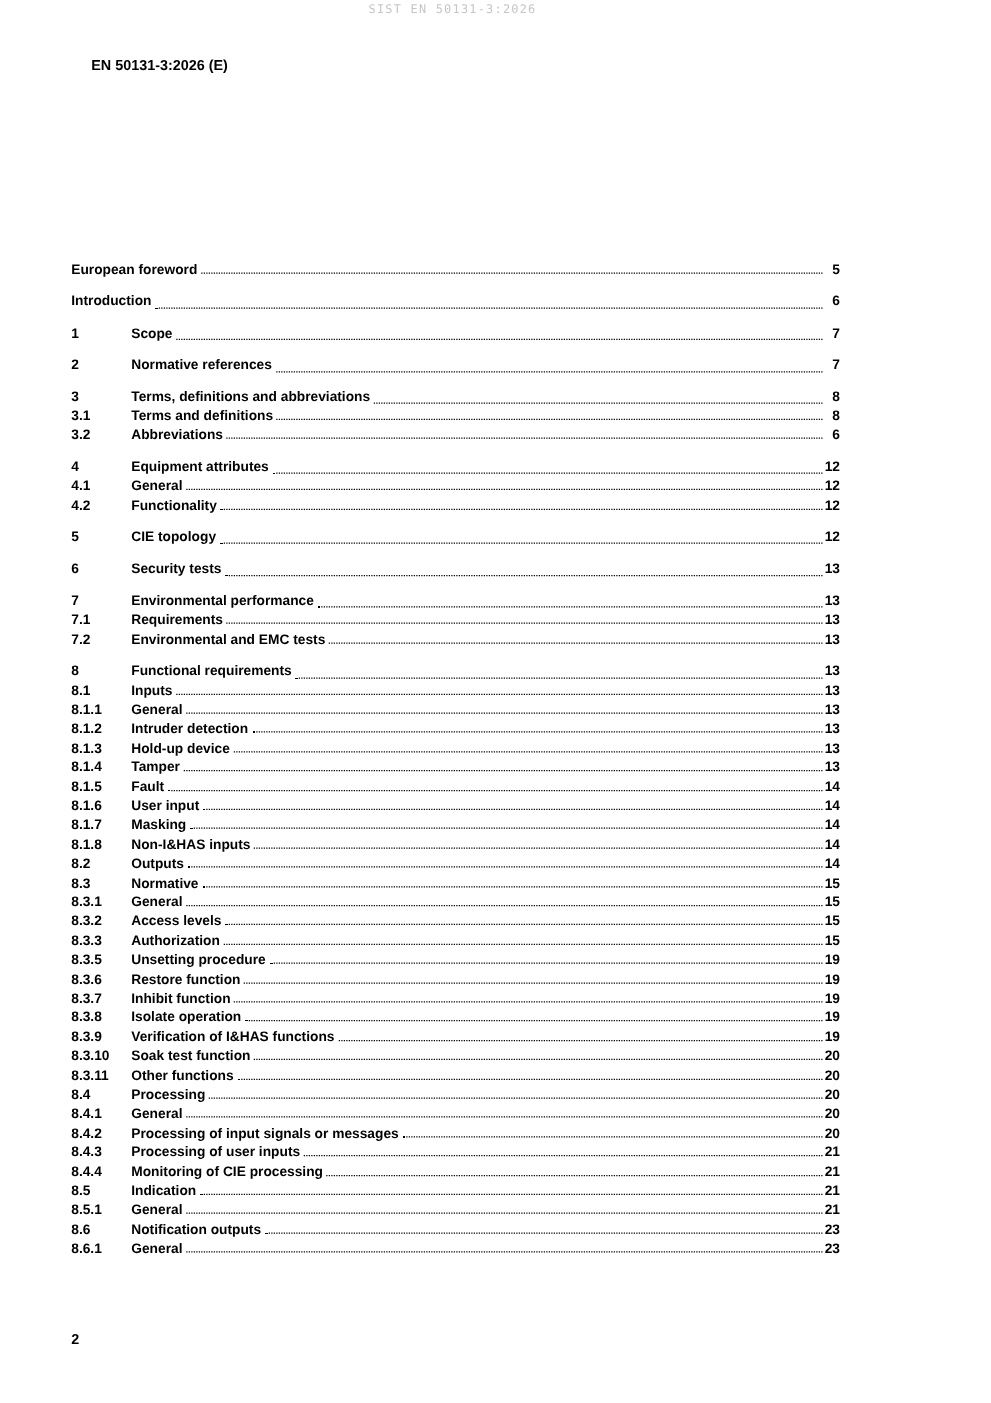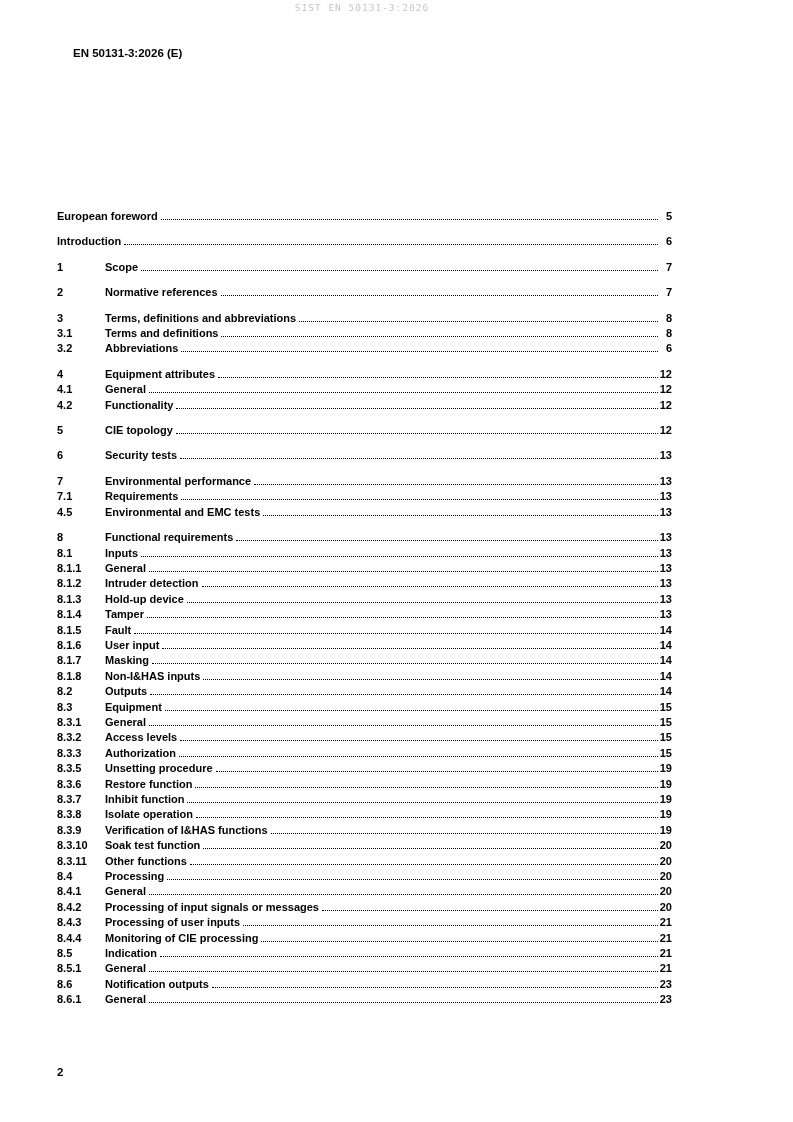--- a/index.html
+++ b/index.html
@@ -53,21 +53,21 @@
     width: 615px;
   }
   .toc-row {
     display: flex;
     align-items: baseline;
     font-size: 11px;
     font-weight: bold;
     line-height: 15.4px;
     white-space: nowrap;
   }
-  .toc-row.gap { margin-top: 10px; }
+  .toc-row.gap { margin-top: 10px; align-items: flex-end; }
   .toc-row .num {
     flex: none;
     width: 48px;
   }
   .toc-row .title {
     flex: none;
   }
   .toc-row .leader {
     flex: 1 1 auto;
     min-width: 12px;
@@ -190,21 +190,21 @@
   </div>
 
   <div class="toc-row">
     <span class="num">7.1</span>
     <span class="title">Requirements</span>
     <span class="leader"></span>
     <span class="pagenum">13</span>
   </div>
 
   <div class="toc-row">
-    <span class="num">4.5</span>
+    <span class="num">7.2</span>
     <span class="title">Environmental and EMC tests</span>
     <span class="leader"></span>
     <span class="pagenum">13</span>
   </div>
 
   <div class="toc-row gap">
     <span class="num">8</span>
     <span class="title">Functional requirements</span>
     <span class="leader"></span>
     <span class="pagenum">13</span>
@@ -275,21 +275,21 @@
 
   <div class="toc-row">
     <span class="num">8.2</span>
     <span class="title">Outputs</span>
     <span class="leader"></span>
     <span class="pagenum">14</span>
   </div>
 
   <div class="toc-row">
     <span class="num">8.3</span>
-    <span class="title">Equipment</span>
+    <span class="title">Normative</span>
     <span class="leader"></span>
     <span class="pagenum">15</span>
   </div>
 
   <div class="toc-row">
     <span class="num">8.3.1</span>
     <span class="title">General</span>
     <span class="leader"></span>
     <span class="pagenum">15</span>
   </div>

